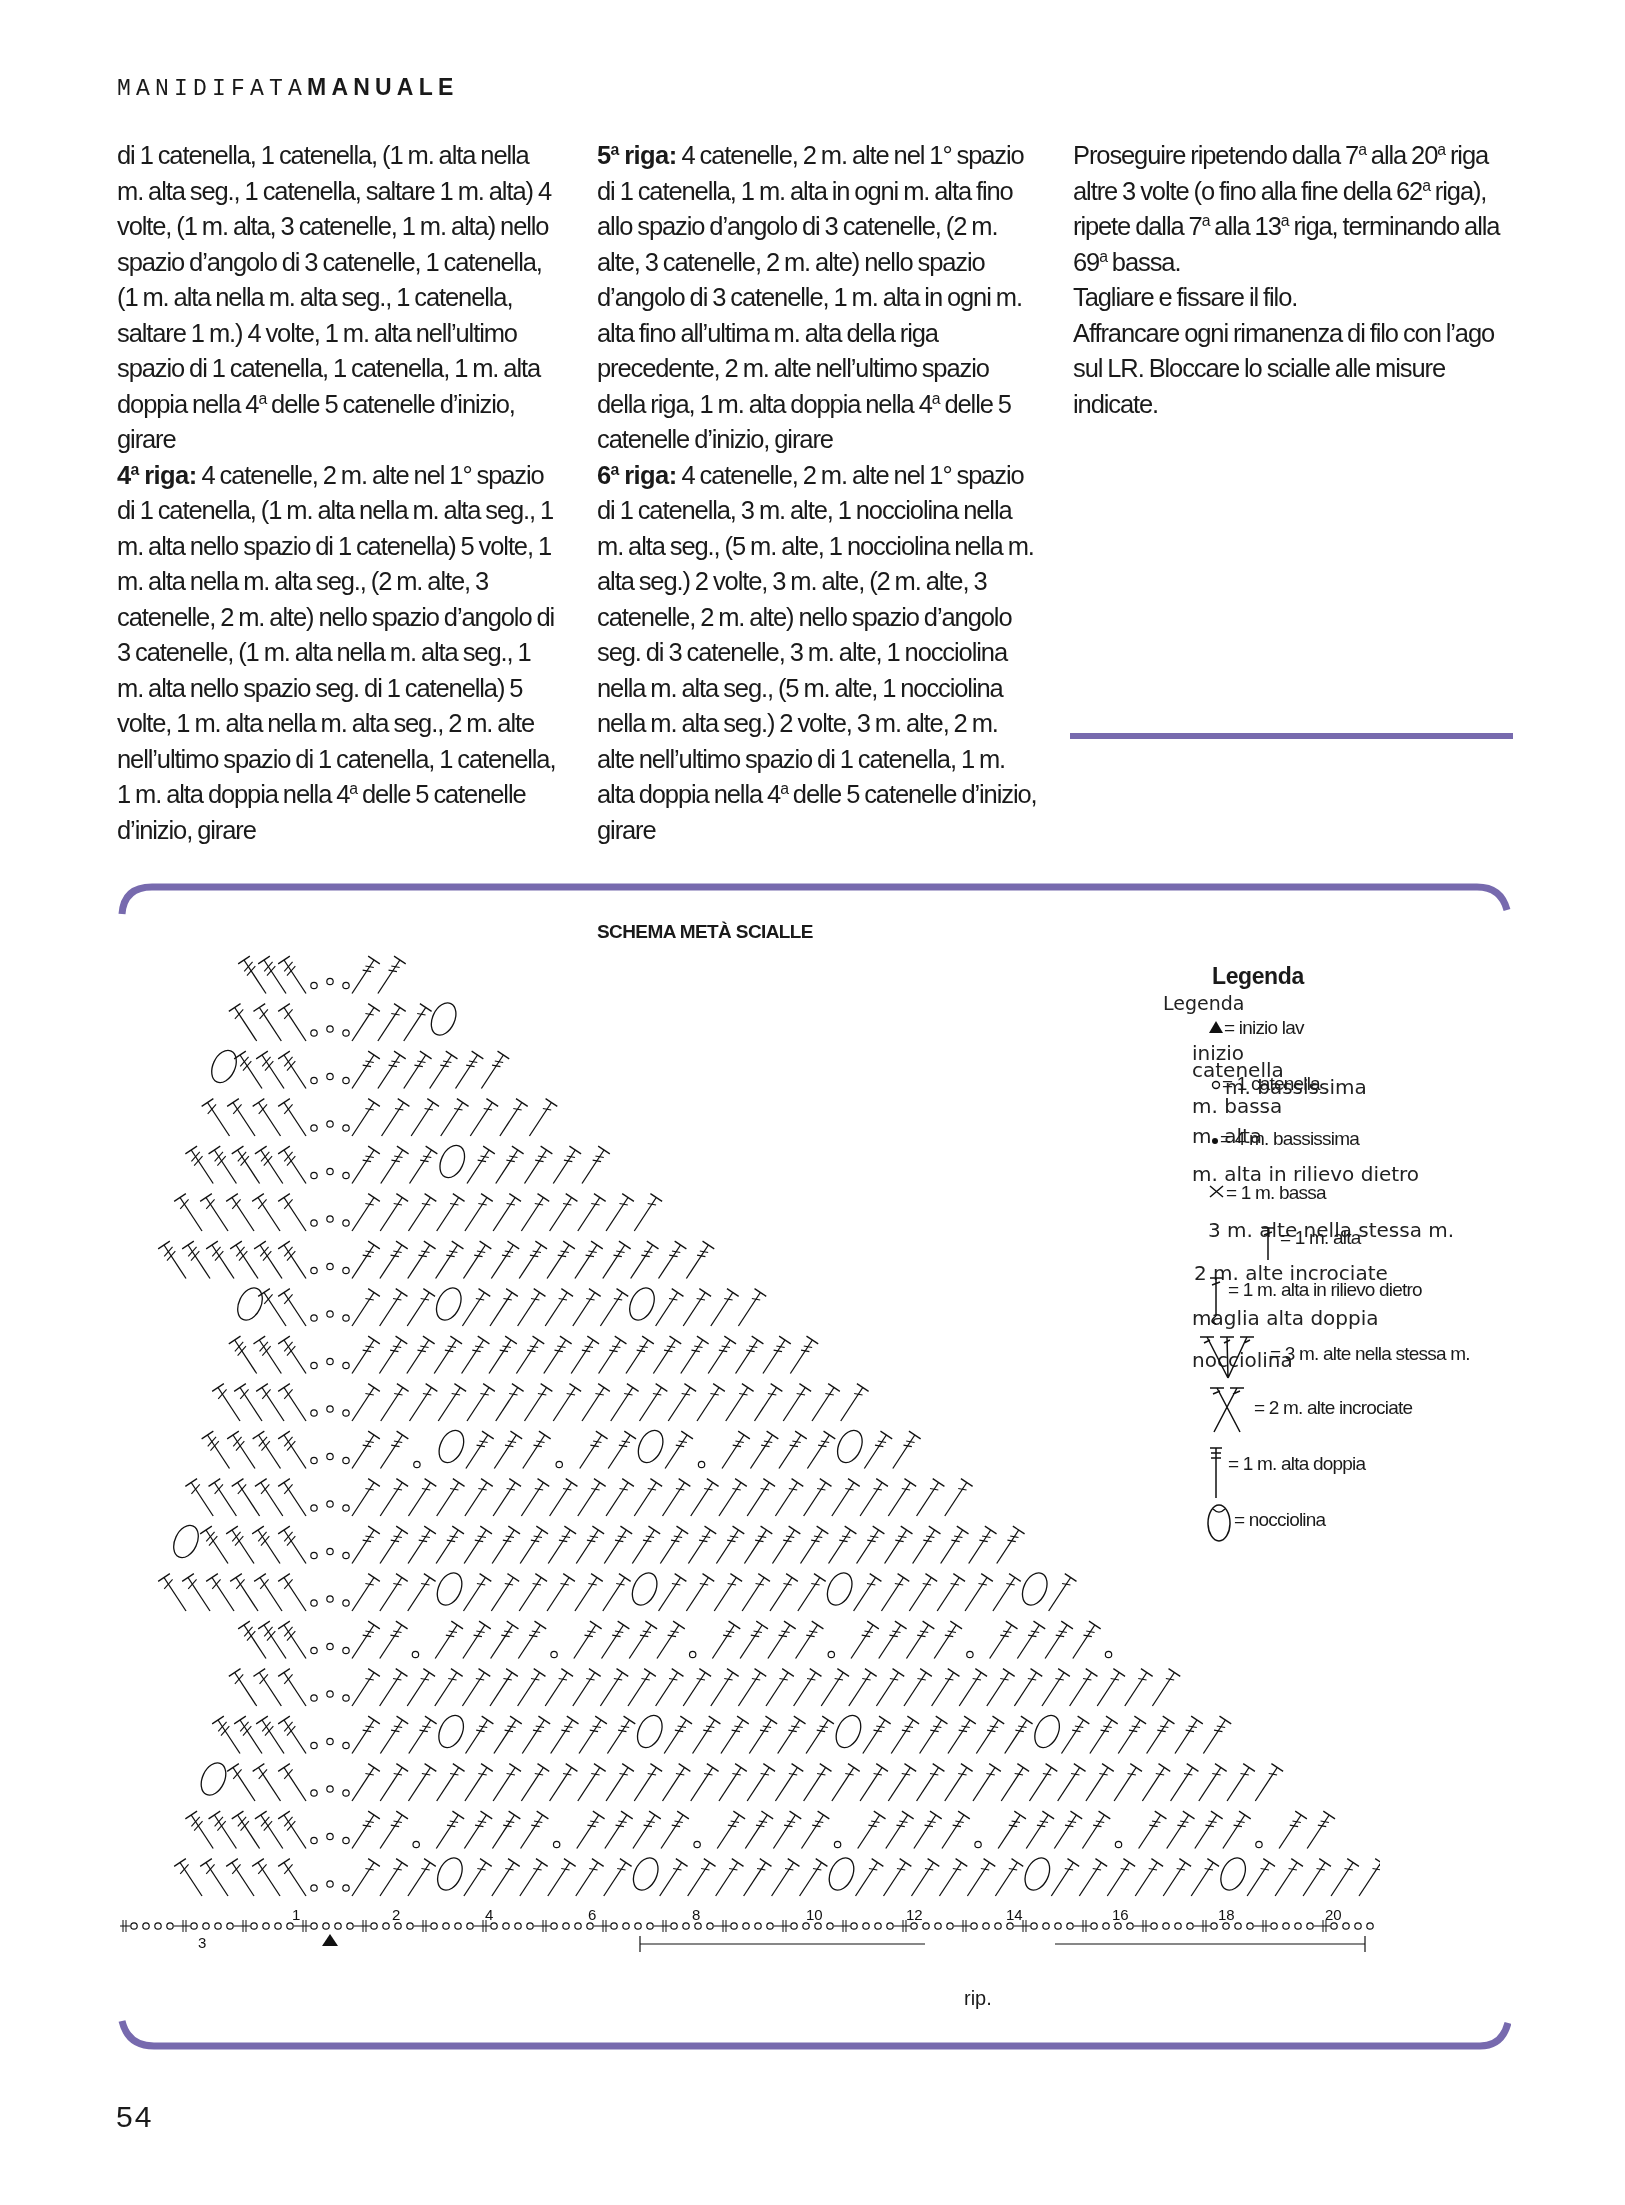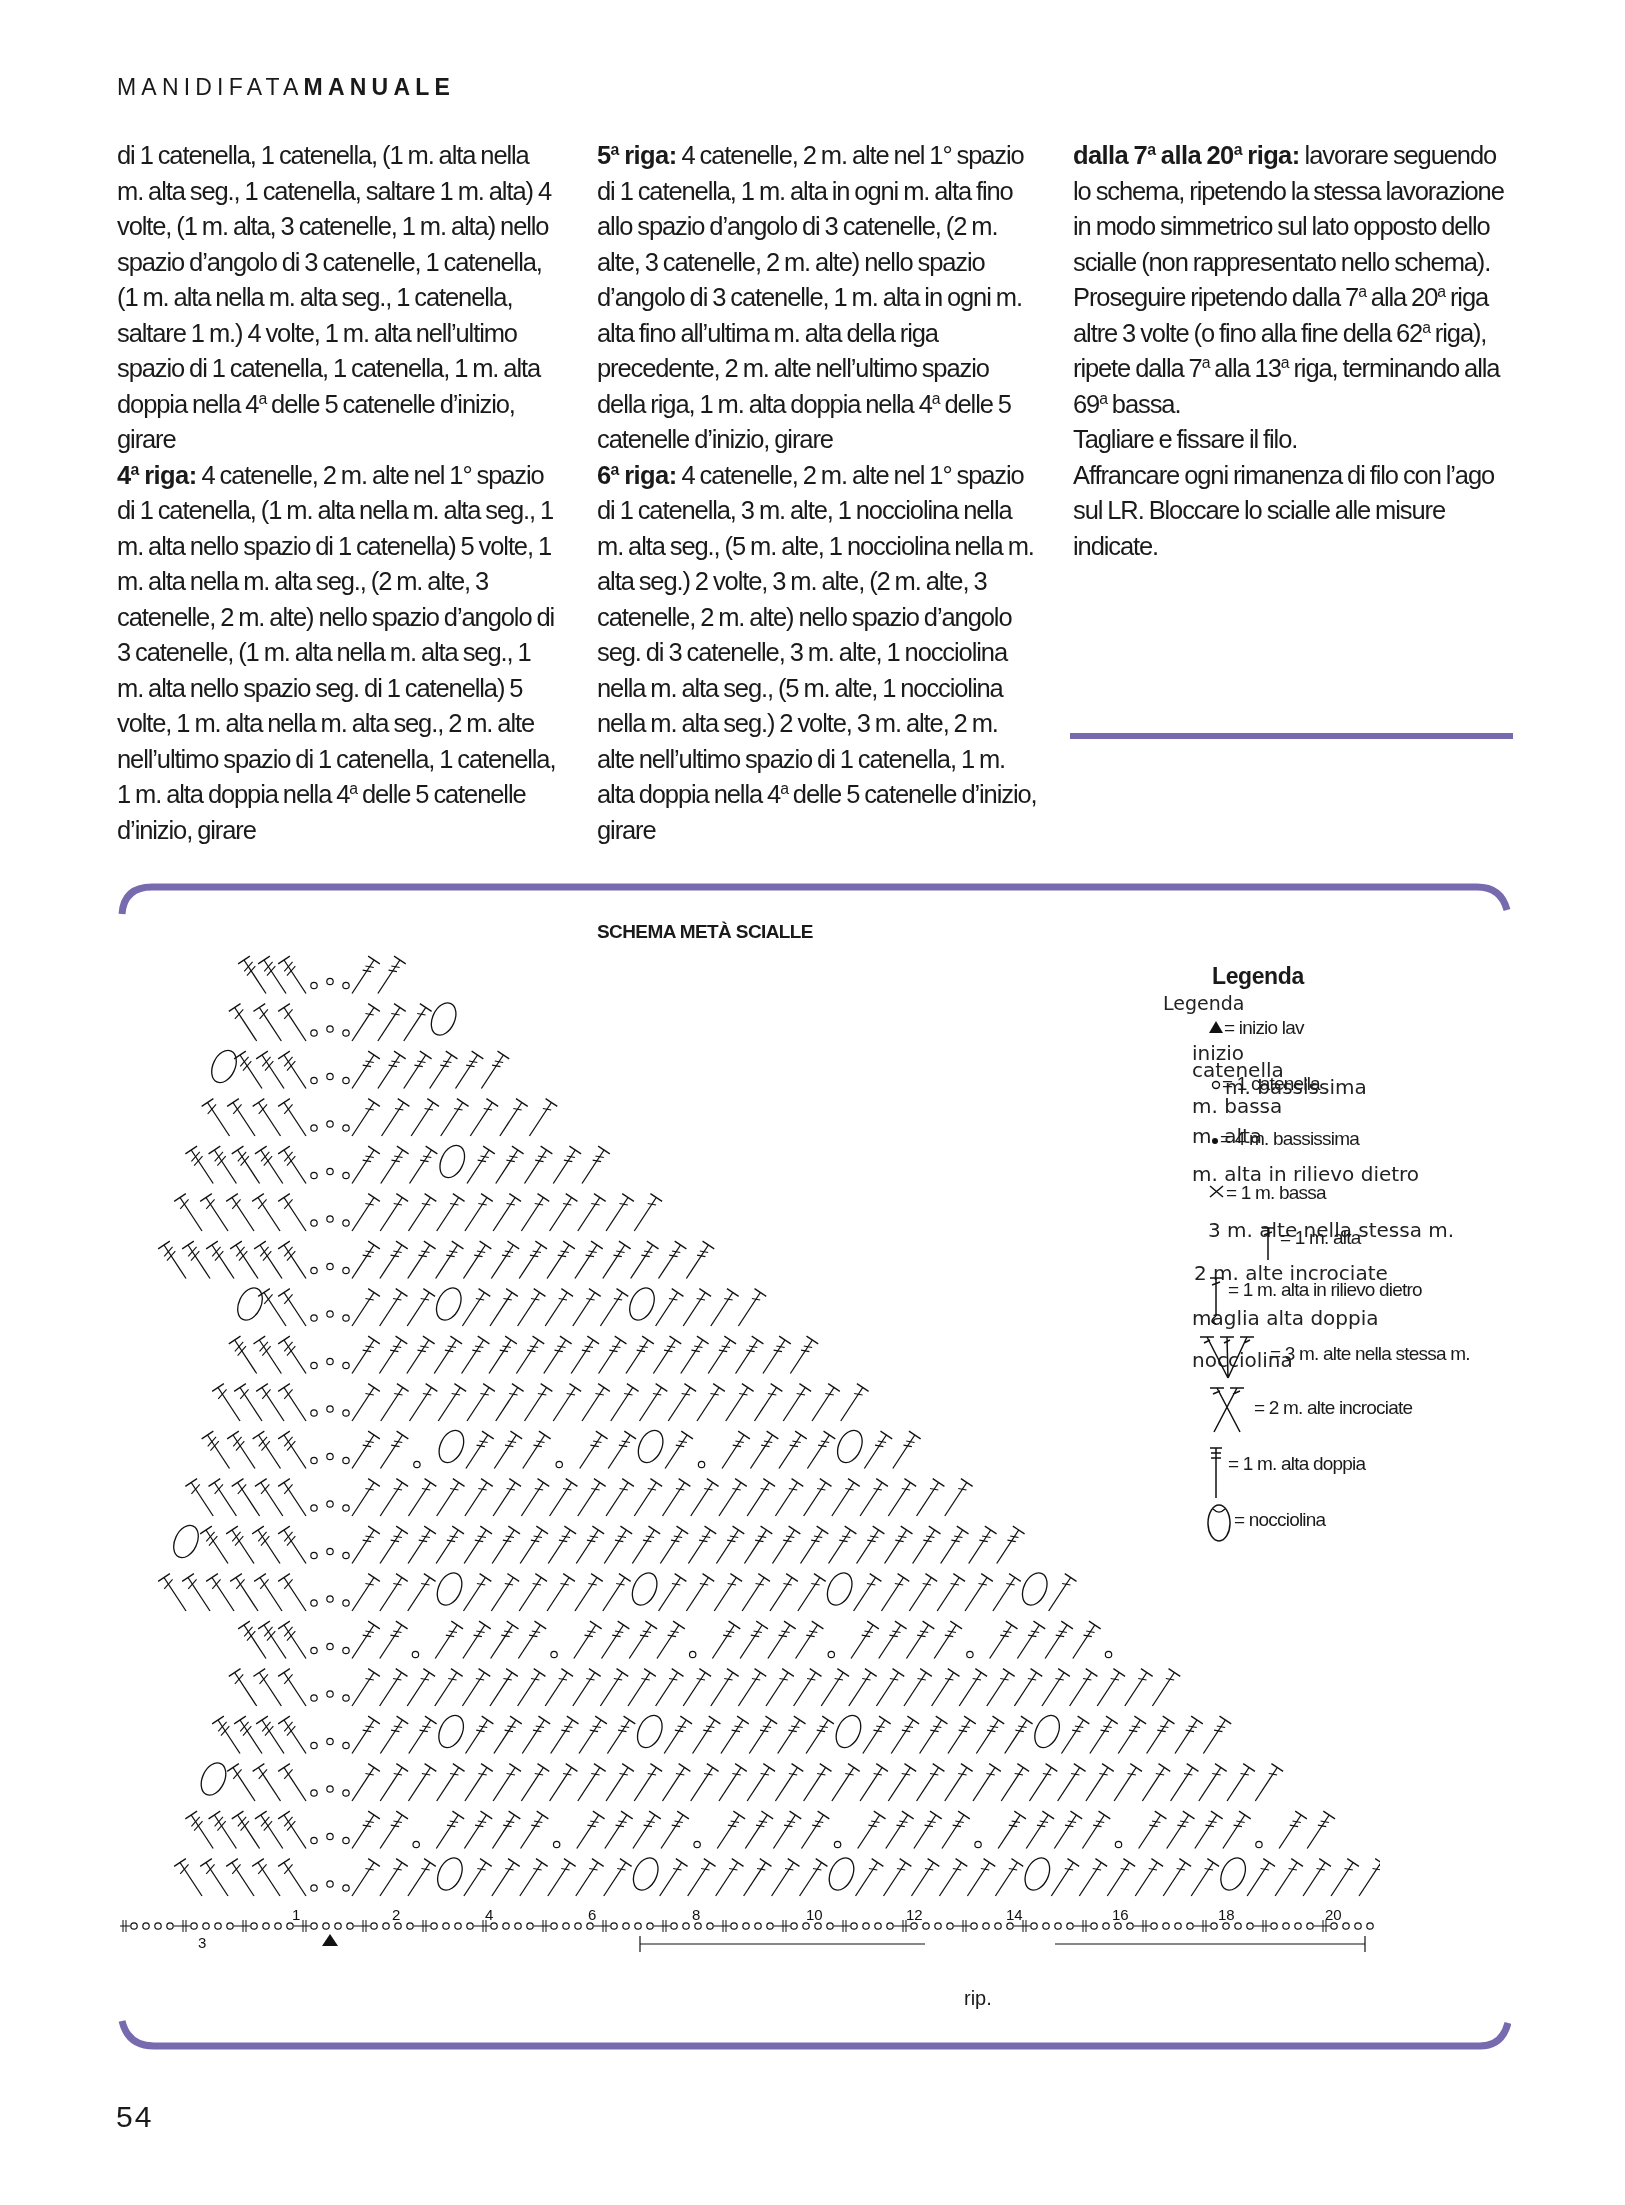--- a/index.html
+++ b/index.html
@@ -1,20 +1,20 @@
 <!DOCTYPE html>
 <html><head>
 <meta charset="utf-8">
 <style>
   html, body { margin: 0; padding: 0; background: #ffffff; }
   body { width: 1625px; height: 2205px; position: relative; overflow: hidden;
          font-family: "Liberation Sans", sans-serif; color: #1a1a1a; }
   .running-head { position: absolute; left: 117px; top: 74px; font-size: 23px;
                   letter-spacing: 5.2px; font-family: "Liberation Sans Narrow", "Liberation Sans", sans-serif; }
-  .running-head .light { font-weight: normal; }
+  .running-head .light { font-weight: normal; font-family: Liberation Mono, monospace; }
   .running-head .bold { font-weight: bold; }
   .col { position: absolute; top: 138px; width: 440px; font-size: 25.5px; line-height: 35.5px;
          letter-spacing: -1.1px; word-spacing: -1px; }
   .col p { margin: 0; }
   .col b { font-weight: bold; letter-spacing: -0.6px; }
   .col sup { font-size: 62%; vertical-align: 0.55em; line-height: 0; }
   .col1 { left: 117px; }
   .col2 { left: 597px; width: 440px; }
   .col3 { left: 1073px; width: 442px; }
   .section-head { color: #776aae; font-weight: bold; font-size: 26px; margin-top: 16px !important;
@@ -43,21 +43,20 @@
   <p><span>di 1 catenella, 1 catenella, (1 m. alta nella m. alta seg., 1 catenella, saltare 1 m. alta) 4 volte, (1 m. alta, 3 catenelle, 1 m. alta) nello spazio d’angolo di 3 catenelle, 1 catenella, (1 m. alta nella m. alta seg., 1 catenella, saltare 1 m.) 4 volte, 1 m. alta nell’ultimo spazio di 1 catenella, 1 catenella, 1 m. alta doppia nella 4</span><sup>a</sup><span> delle 5 catenelle d’inizio, girare</span></p>
   <p><b><span>4</span><sup>a</sup><span> riga:</span></b><span> 4 catenelle, 2 m. alte nel 1° spazio di 1 catenella, (1 m. alta nella m. alta seg., 1 m. alta nello spazio di 1 catenella) 5 volte, 1 m. alta nella m. alta seg., (2 m. alte, 3 catenelle, 2 m. alte) nello spazio d’angolo di 3 catenelle, (1 m. alta nella m. alta seg., 1 m. alta nello spazio seg. di 1 catenella) 5 volte, 1 m. alta nella m. alta seg., 2 m. alte nell’ultimo spazio di 1 catenella, 1 catenella, 1 m. alta doppia nella 4</span><sup>a</sup><span> delle 5 catenelle d’inizio, girare</span></p>
 </div>
 
 <div class="col col2">
   <p><b><span>5</span><sup>a</sup><span> riga:</span></b><span> 4 catenelle, 2 m. alte nel 1° spazio di 1 catenella, 1 m. alta in ogni m. alta fino allo spazio d’angolo di 3 catenelle, (2 m. alte, 3 catenelle, 2 m. alte) nello spazio d’angolo di 3 catenelle, 1 m. alta in ogni m. alta fino all’ultima m. alta della riga precedente, 2 m. alte nell’ultimo spazio della riga, 1 m. alta doppia nella 4</span><sup>a</sup><span> delle 5 catenelle d’inizio, girare</span></p>
   <p><b><span>6</span><sup>a</sup><span> riga:</span></b><span> 4 catenelle, 2 m. alte nel 1° spazio di 1 catenella, 3 m. alte, 1 nocciolina nella m. alta seg., (5 m. alte, 1 nocciolina nella m. alta seg.) 2 volte, 3 m. alte, (2 m. alte, 3 catenelle, 2 m. alte) nello spazio d’angolo seg. di 3 catenelle, 3 m. alte, 1 nocciolina nella m. alta seg., (5 m. alte, 1 nocciolina nella m. alta seg.) 2 volte, 3 m. alte, 2 m. alte nell’ultimo spazio di 1 catenella, 1 m. alta doppia nella </span><span>4</span><sup>a</sup><span> delle 5 catenelle d’inizio, girare</span></p>
 </div>
 
 <div class="col col3">
-  <p><b><span>dalla 7</span><sup>a</sup><span> alla 20</span><sup>a</sup><span> riga:</span></b><span> lavorare seguendo lo schema, ripetendo la stessa lavorazione in modo simmetrico sul lato opposto dello scialle (non rappresentato nello schema).</span></p>
   <p><span>Proseguire ripetendo dalla 7</span><sup>a</sup><span> alla 20</span><sup>a</sup><span> riga altre 3 volte (o fino alla fine della 62</span><sup>a</sup><span> riga), ripete dalla 7</span><sup>a</sup><span> alla 13</span><sup>a</sup><span> riga, terminando alla 69</span><sup>a</sup><span> bassa.</span></p>
   <p>Tagliare e fissare il filo.</p>
   <p>Affrancare ogni rimanenza di filo con l’ago sul LR. Bloccare lo scialle alle misure indicate.</p>
 </div>
 <div class="divider"></div>
 
 <div class="frame frame-top">
   <svg width="1393" height="40" viewBox="0 0 1393 40">
     <path d="M4 36 Q6 9 34 9 L1359 9 Q1383 9 1389 32" fill="none" stroke="#776aae" stroke-width="7"></path>
   </svg>

